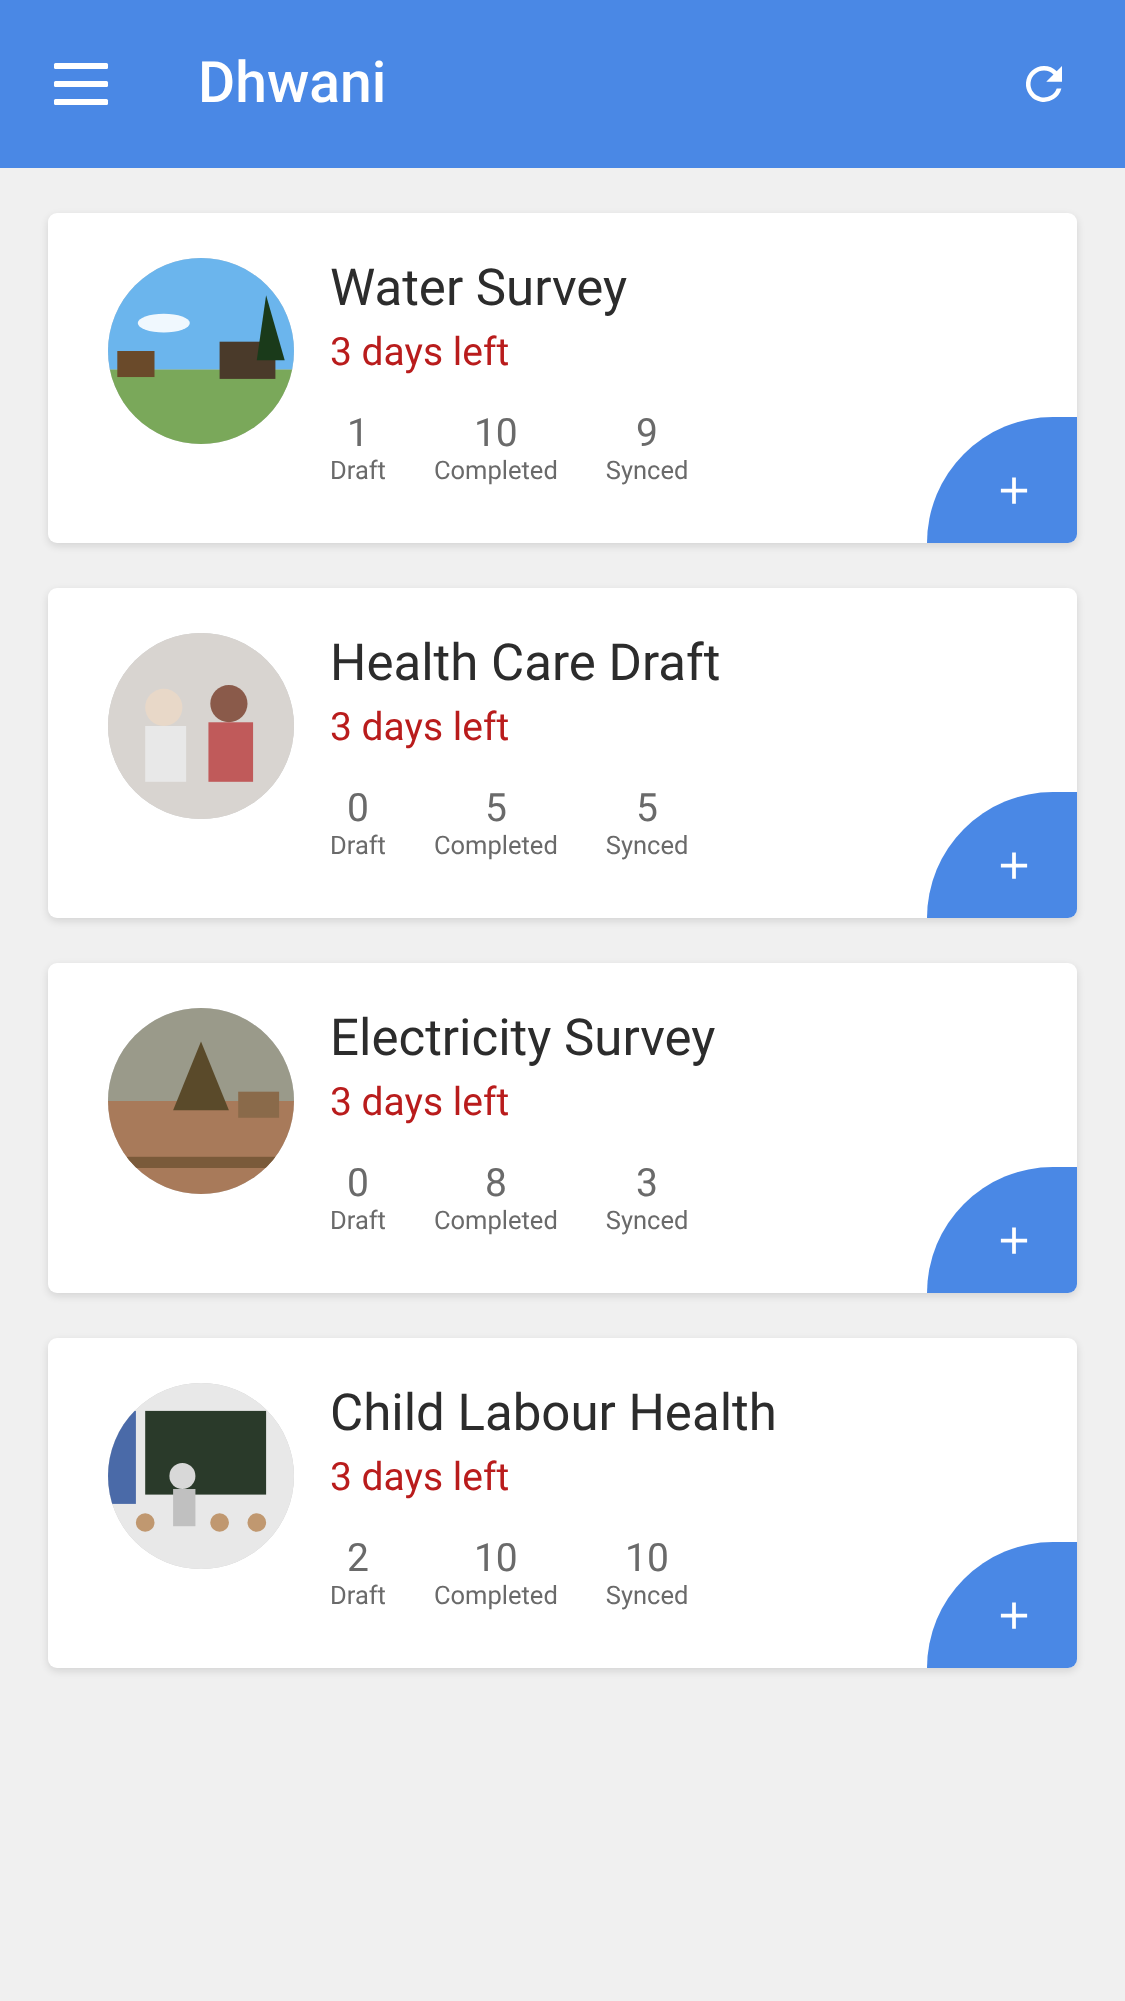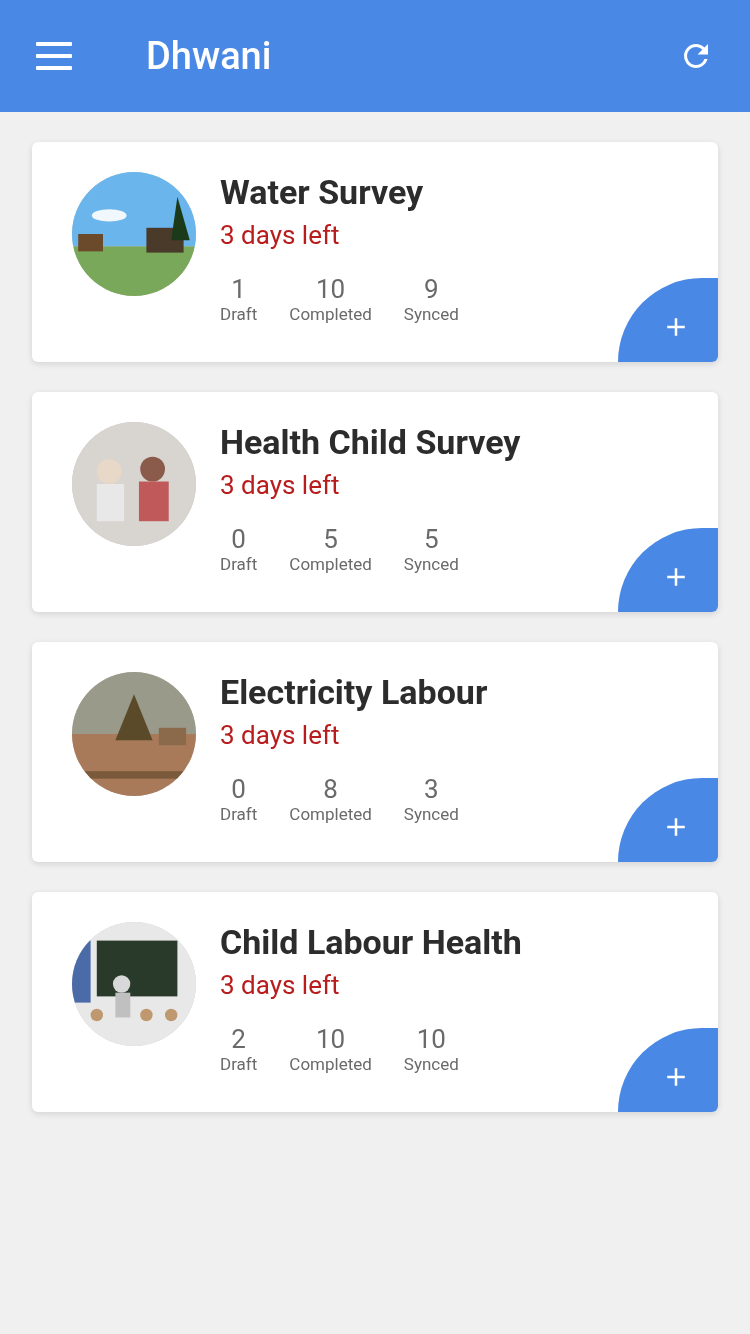--- a/index.html
+++ b/index.html
@@ -14,21 +14,20 @@
     font-family: -apple-system, BlinkMacSystemFont, "Segoe UI", Roboto, Helvetica, Arial, sans-serif;
     overflow: hidden;
   }
   .header {
     background: #4a88e5;
     height: 112px;
     display: flex;
     align-items: center;
     padding: 0 36px;
     color: white;
-    gap: 14px;
   }
   .menu-icon {
     width: 36px;
     height: 28px;
     display: flex;
     flex-direction: column;
     justify-content: space-between;
     cursor: pointer;
   }
   .menu-icon span {
@@ -79,21 +78,21 @@
   .thumb svg {
     width: 100%;
     height: 100%;
   }
   .info {
     margin-left: 24px;
     flex: 1;
   }
   .survey-title {
     font-size: 34px;
-    font-weight: 700;
+    font-weight: 400;
     color: #2c2c2c;
     margin-bottom: 8px;
   }
   .days-left {
     font-size: 26px;
     color: #b91c1c;
     margin-bottom: 24px;
   }
   .stats {
     display: flex;
@@ -190,21 +189,21 @@
     <div class="thumb">
       <svg viewBox="0 0 100 100">
         <rect width="100" height="100" fill="#d8d4d0"></rect>
         <circle cx="30" cy="40" r="10" fill="#e8d8c8"></circle>
         <rect x="20" y="50" width="22" height="30" fill="#e8e8e8"></rect>
         <circle cx="65" cy="38" r="10" fill="#8a5a4a"></circle>
         <rect x="54" y="48" width="24" height="32" fill="#c05a5a"></rect>
       </svg>
     </div>
     <div class="info">
-      <div class="survey-title">Health Child Survey</div>
+      <div class="survey-title">Health Care Draft</div>
       <div class="days-left">3 days left</div>
       <div class="stats">
         <div class="stat">
           <div class="stat-value">0</div>
           <div class="stat-label">Draft</div>
         </div>
         <div class="stat">
           <div class="stat-value">5</div>
           <div class="stat-label">Completed</div>
         </div>
@@ -225,21 +224,21 @@
     <div class="thumb">
       <svg viewBox="0 0 100 100">
         <rect width="100" height="50" fill="#9a9a8a"></rect>
         <rect y="50" width="100" height="50" fill="#a87a5a"></rect>
         <polygon points="35,55 65,55 50,18" fill="#5a4a2a"></polygon>
         <rect x="70" y="45" width="22" height="14" fill="#8a6a4a"></rect>
         <rect x="10" y="80" width="80" height="6" fill="#7a5a3a"></rect>
       </svg>
     </div>
     <div class="info">
-      <div class="survey-title">Electricity Labour</div>
+      <div class="survey-title">Electricity Survey</div>
       <div class="days-left">3 days left</div>
       <div class="stats">
         <div class="stat">
           <div class="stat-value">0</div>
           <div class="stat-label">Draft</div>
         </div>
         <div class="stat">
           <div class="stat-value">8</div>
           <div class="stat-label">Completed</div>
         </div>

